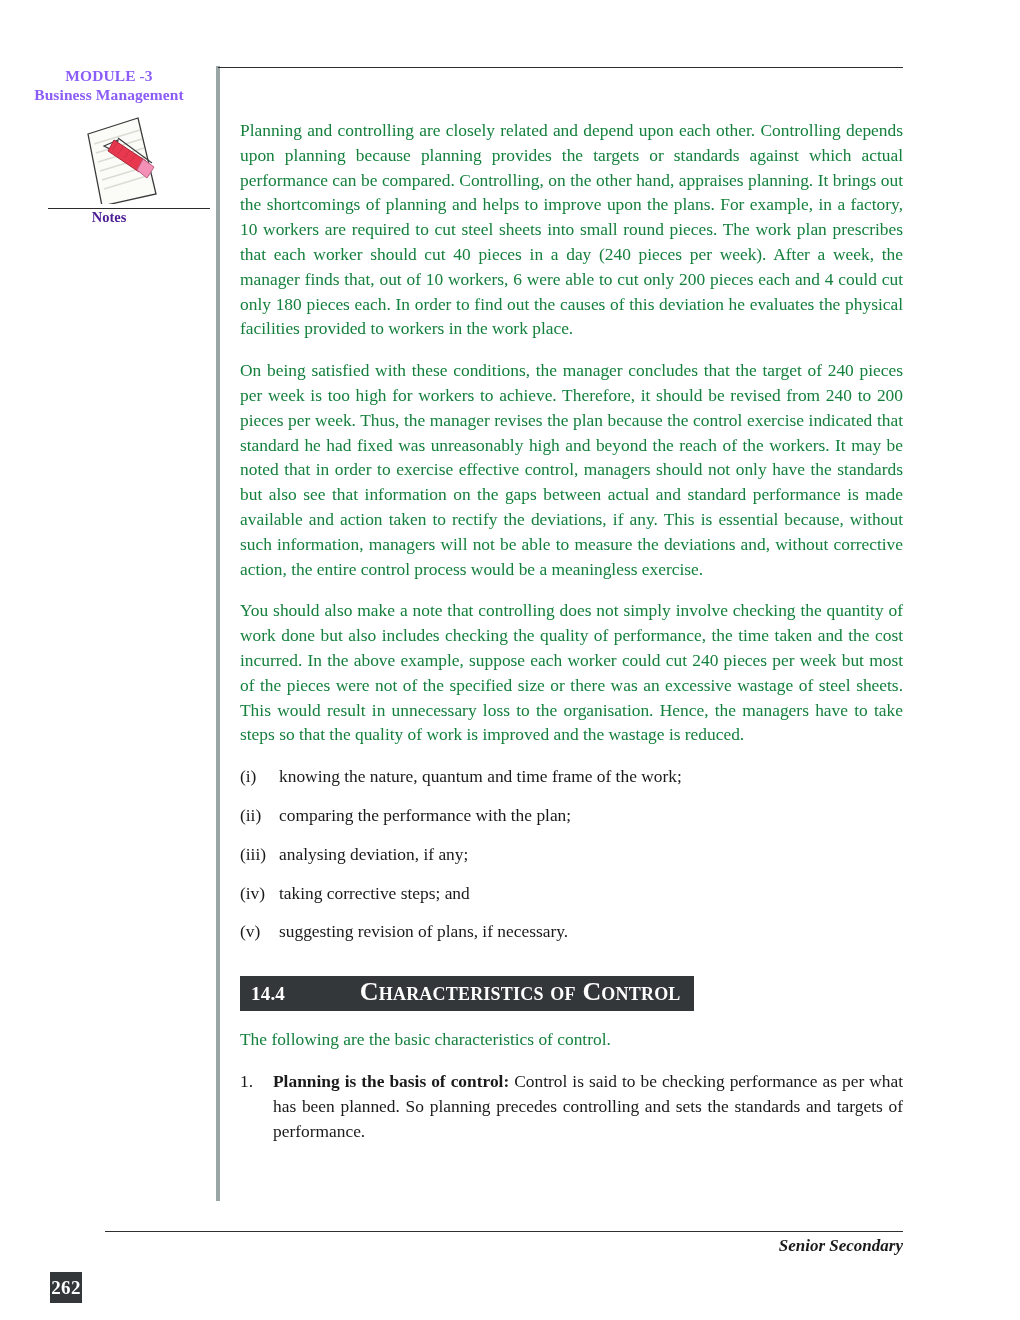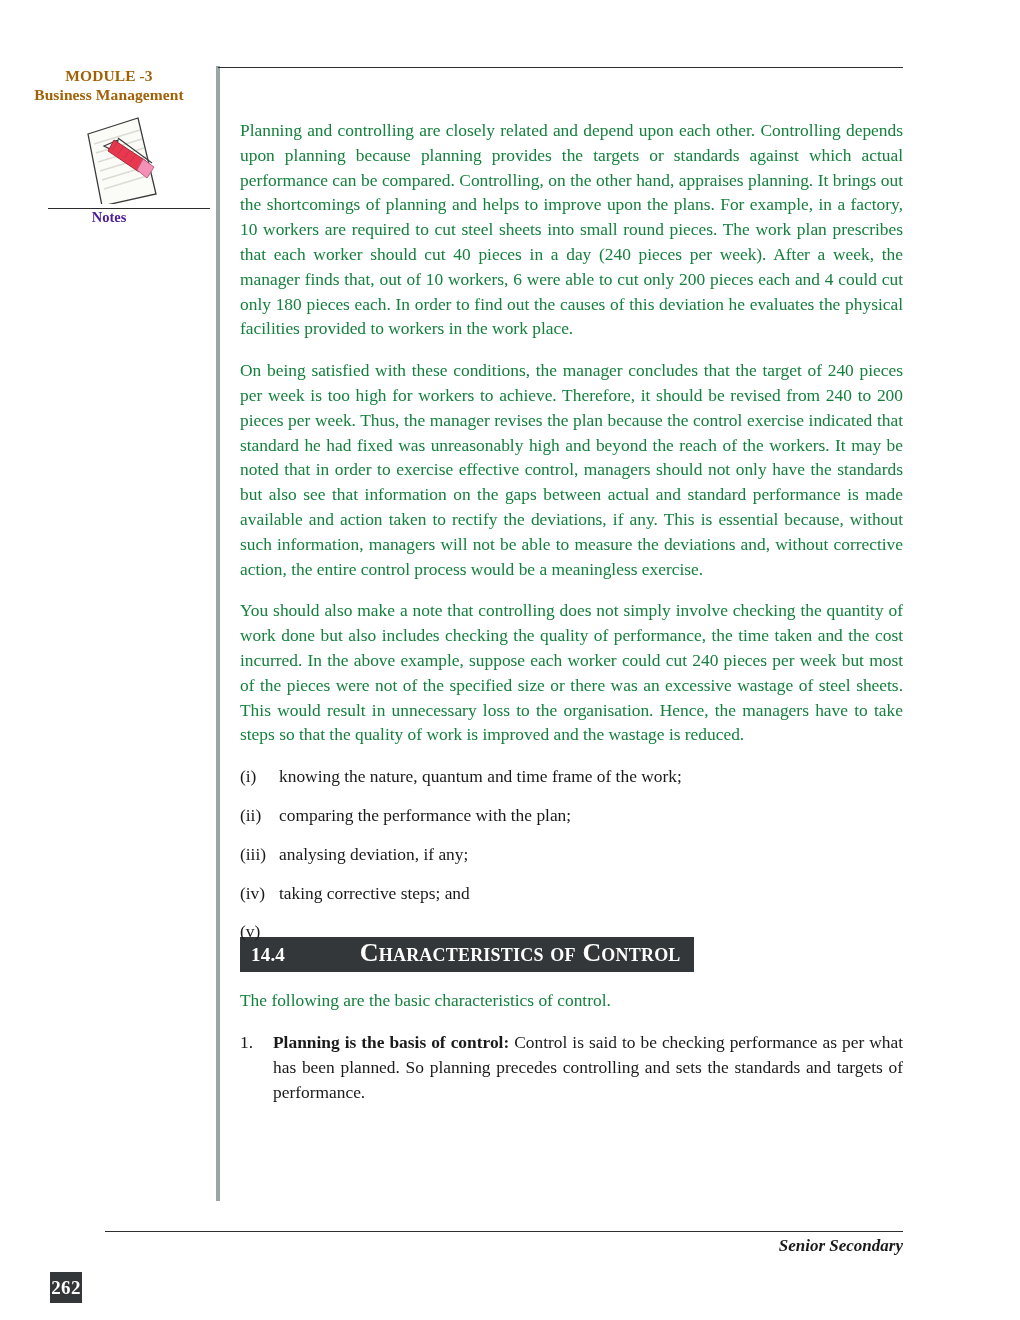--- a/index.html
+++ b/index.html
@@ -27,21 +27,21 @@
   #module-header {
     position: absolute;
     left: 0;
     top: 66px;
     width: 218px;
     text-align: center;
     font-weight: bold;
     font-size: 15.5px;
     line-height: 19px;
     letter-spacing: 0.1px;
-    color: #a16207;
+    color: #8b5cf6;
   }
   #module-header .mh-line { display: block; white-space: nowrap; }
 
   #notes-icon-wrap {
     position: absolute;
     left: 60px;
     top: 112px;
     width: 120px;
     height: 92px;
   }
@@ -272,20 +272,21 @@
     <li>
       <span class="marker">(iii)</span>
       <span>analysing deviation, if any;</span>
     </li>
     <li>
       <span class="marker">(iv)</span>
       <span>taking corrective steps; and</span>
     </li>
     <li>
       <span class="marker">(v)</span>
+      <span>suggesting revision of plans, if necessary.</span>
     </li>
   </ul>
 
   <div id="section-heading">
     <span class="num">14.4</span><span class="sc">&nbsp;</span><span class="sc">Characteristics of Control</span>
   </div>
 
   <p class="body-par last-loose">The following are the basic characteristics of control.</p>
 
   <ol class="char-list">

